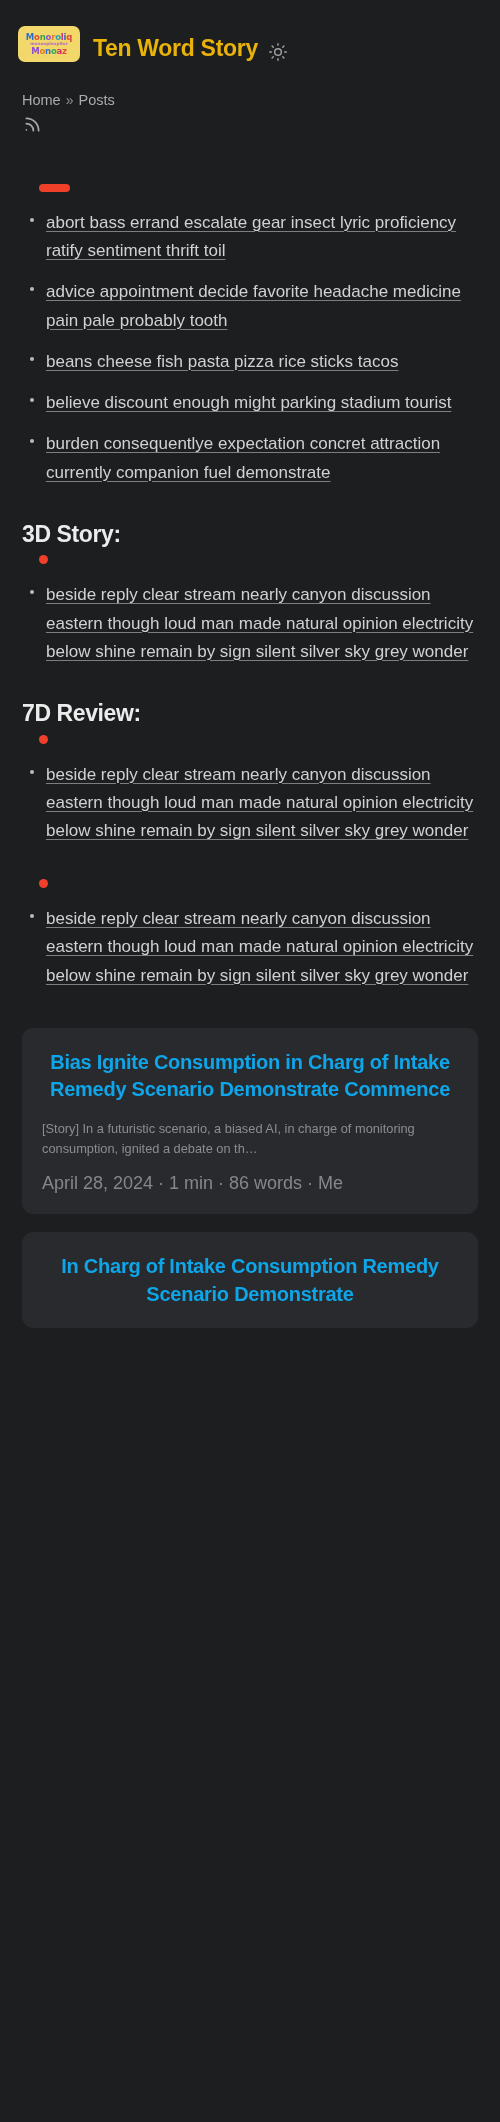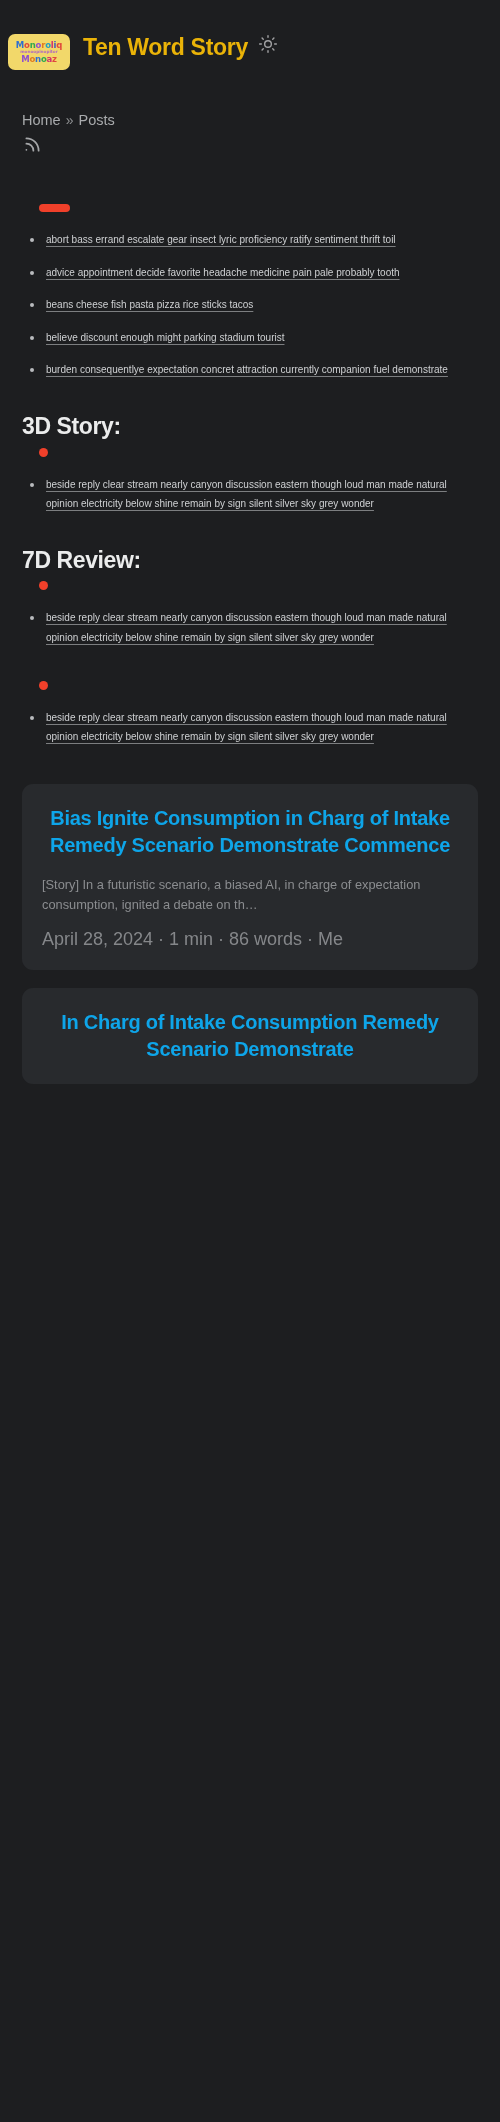--- a/index.html
+++ b/index.html
@@ -19,24 +19,23 @@
     width: 500px;
     min-height: 2122px;
     background: #1d1e20;
     position: relative;
     overflow: hidden;
   }
 
   
   .site-header {
     display: flex;
-    align-items: flex-start;
-    padding: 14px 18px 0 8px;
+    align-items: flex-end;
+    padding: 14px 18px 0 18px;
     height: 62px;
-    margin-top: 20px;
   }
 
   .logo {
     width: 62px;
     height: 36px;
     border-radius: 7px;
     background: #f2d86a;
     position: relative;
     overflow: hidden;
     flex: 0 0 auto;
@@ -163,21 +162,21 @@
     position: absolute;
     left: 8px;
     top: 9px;
     width: 4px;
     height: 4px;
     border-radius: 50%;
     background: #b9bbbd;
   }
   .review-list a {
     color: #cfd1d3;
-    font-size: 10px;
+    font-size: 17px;
     line-height: 1.66;
     text-decoration-color: #7c7e80;
     text-underline-offset: 3px;
     text-decoration-thickness: 1px;
   }
 
   
   .cards { margin-top: 38px; }
 
   .post-card {
@@ -277,21 +276,21 @@
           <div class="accent-dot" style="background: rgb(240, 64, 42);"></div>
           <ul class="review-list">
             <li><a href="#">beside reply clear stream nearly canyon discussion eastern though loud man made natural opinion electricity below shine remain by sign silent silver sky grey wonder</a></li>
           </ul>
         </div>
       </div>
 
     <div class="cards" id="cards-container">
         <div class="post-card">
           <div class="post-card-title">Bias Ignite Consumption in Charg of Intake Remedy Scenario Demonstrate Commence</div>
-          <div class="post-card-excerpt">[Story] In a futuristic scenario, a biased AI, in charge of expectation consumption, ignited a debate on th…</div>
+          <div class="post-card-excerpt">[Story] In a futuristic scenario, a biased AI, in charge of monitoring consumption, ignited a debate on th…</div>
           <div class="post-card-meta">April 28, 2024 · 1 min · 86 words · Me</div>
         </div>
         <div class="post-card">
           <div class="post-card-title">In Charg of Intake Consumption Remedy Scenario Demonstrate</div>
         </div>
       </div>
 
   </div>
 </div>
 

